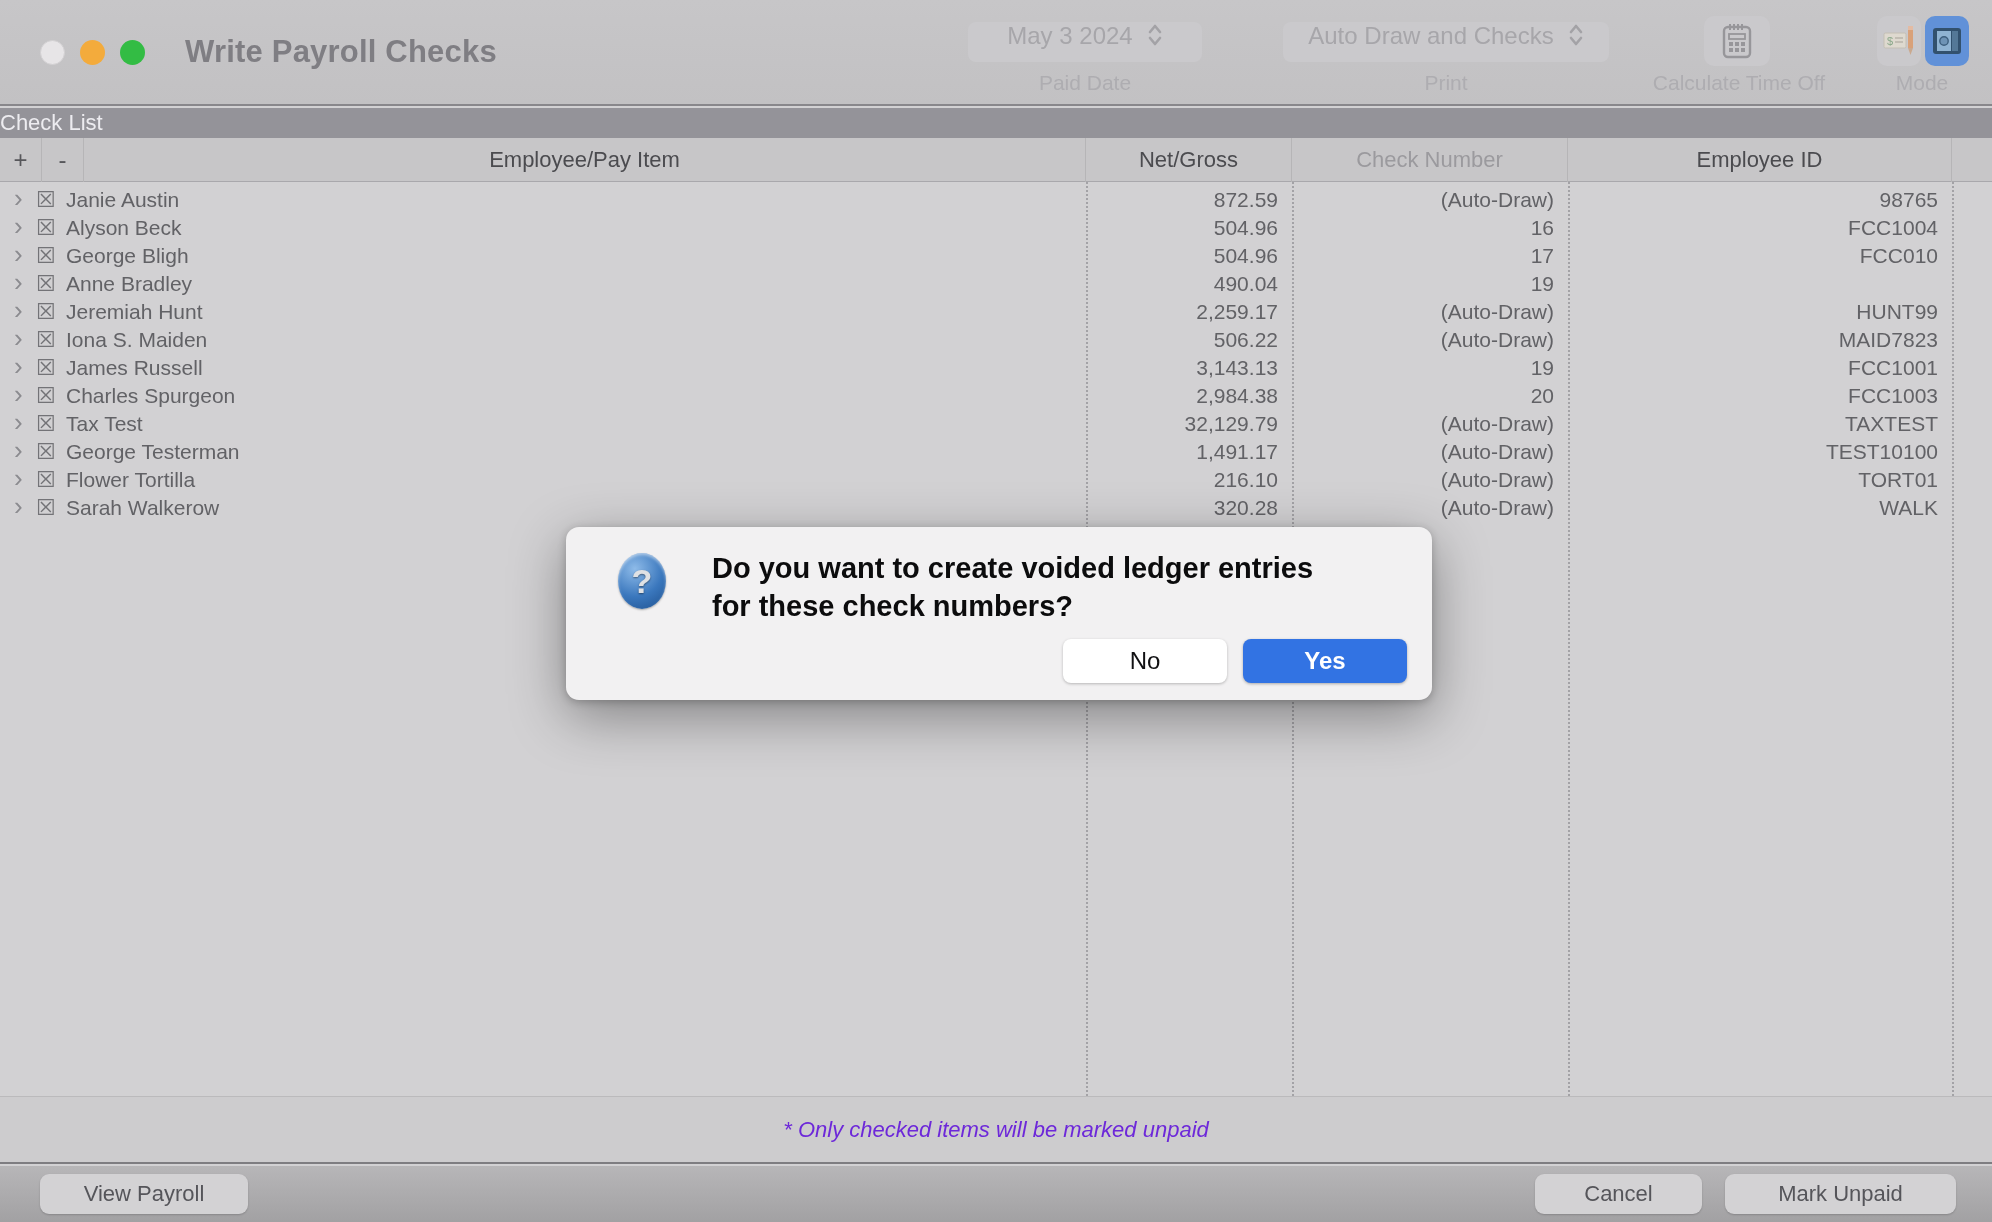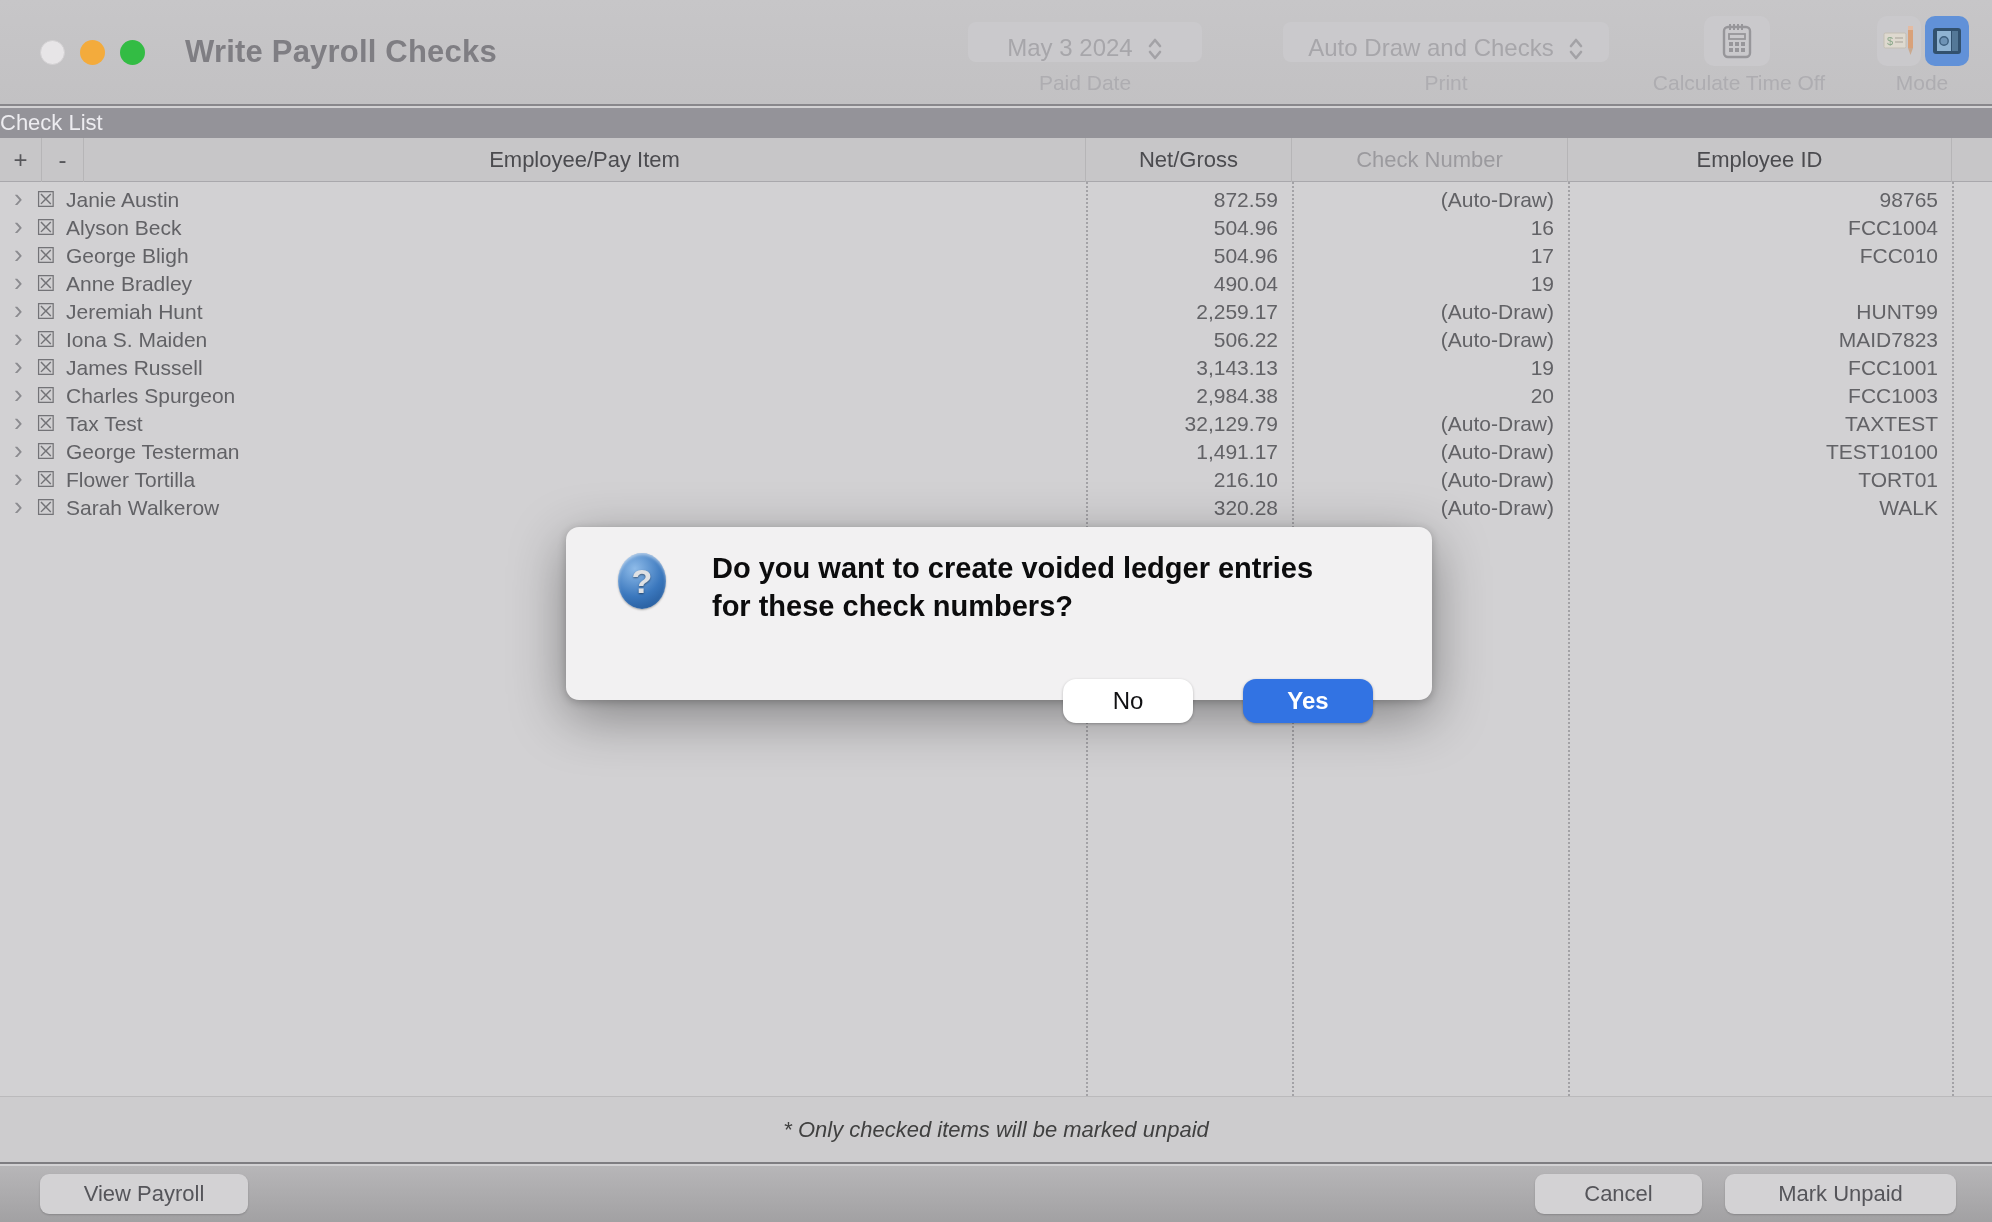--- a/index.html
+++ b/index.html
@@ -21,21 +21,21 @@
   .tl.one{left:40px;background:#e7e5e7;border:1px solid #d2d0d2;}
   .tl.two{left:80px;background:#f3ab3c;}
   .tl.three{left:120px;background:#33bc44;}
   .win-title{
     position:absolute;left:185px;top:34px;
     font-size:31px;font-weight:bold;color:#7f7e83;letter-spacing:.2px;
   }
   .popup{
     position:absolute;top:22px;height:40px;border-radius:8px;
     background:#cac9cc;color:#a7a6aa;font-size:24px;
-    display:flex;align-items:flex-end;justify-content:center;gap:14px;
+    display:flex;align-items:flex-start;justify-content:center;gap:14px;
   }
   .popup .chev{width:16px;height:26px;flex:0 0 auto;}
   .popup.paid{left:968px;width:234px;}
   .popup.print{left:1283px;width:326px;}
   .ctl-label{
     position:absolute;top:70px;height:26px;
     font-size:21px;color:#aeadb1;text-align:center;line-height:26px;
   }
   .lbl-paid{left:968px;width:234px;}
   .lbl-print{left:1283px;width:326px;}
@@ -90,21 +90,21 @@
   .row .name{left:66px;}
   .row .net{left:1086px;width:192px;text-align:right;}
   .row .chk{left:1292px;width:262px;text-align:right;}
   .row .eid{left:1568px;width:370px;text-align:right;}
 
   
   .footnote{
     position:absolute;left:0;top:1096px;width:1992px;height:68px;
     background:#cdccce;border-top:1px solid #bbbabc;border-bottom:2px solid #7e7d81;
     display:flex;align-items:center;justify-content:center;
-    font-size:22px;font-style:italic;color:#404040;
+    font-size:22px;font-style:italic;color:#6d28d9;
   }
 
   
   .footer{
     position:absolute;left:0;top:1166px;width:1992px;height:56px;
     background:linear-gradient(#b7b6b8,#a2a1a3);
   }
   .fbtn{
     position:absolute;top:8px;height:40px;border-radius:9px;
     background:#d3d2d4;color:#55555a;font-size:22px;
@@ -126,22 +126,22 @@
     background:radial-gradient(circle at 35% 28%, #8ebbe9, #3a77bd 55%, #1e508e);
     display:flex;align-items:center;justify-content:center;
     box-shadow:inset 0 2px 3px rgba(255,255,255,.5), 0 1px 2px rgba(0,0,0,.3);
   }
   .help-icon span{color:#dfe1e4;font-size:34px;font-weight:bold;text-shadow:0 1px 2px rgba(0,0,0,.45);}
   .dlg-msg{
     position:absolute;left:146px;top:22px;width:620px;
     font-size:29px;font-weight:bold;color:#0c0c0d;line-height:38px;
   }
   .dbtn{
-    position:absolute;top:112px;height:44px;width:130px;border-radius:13px;
-    display:flex;align-items:center;justify-content:center;font-size:24px;margin-top:40px;
+    position:absolute;top:112px;height:44px;width:164px;border-radius:8px;
+    display:flex;align-items:center;justify-content:center;font-size:24px;
   }
   .dbtn.no{left:497px;background:#ffffff;color:#111113;box-shadow:0 1px 3px rgba(0,0,0,.25);}
   .dbtn.yes{left:677px;background:#3273e3;color:#ffffff;font-weight:bold;box-shadow:0 1px 3px rgba(0,0,0,.3);}
 </style>
 </head>
 <body>
 
 <div class="app">
 
   <div class="titlebar">

